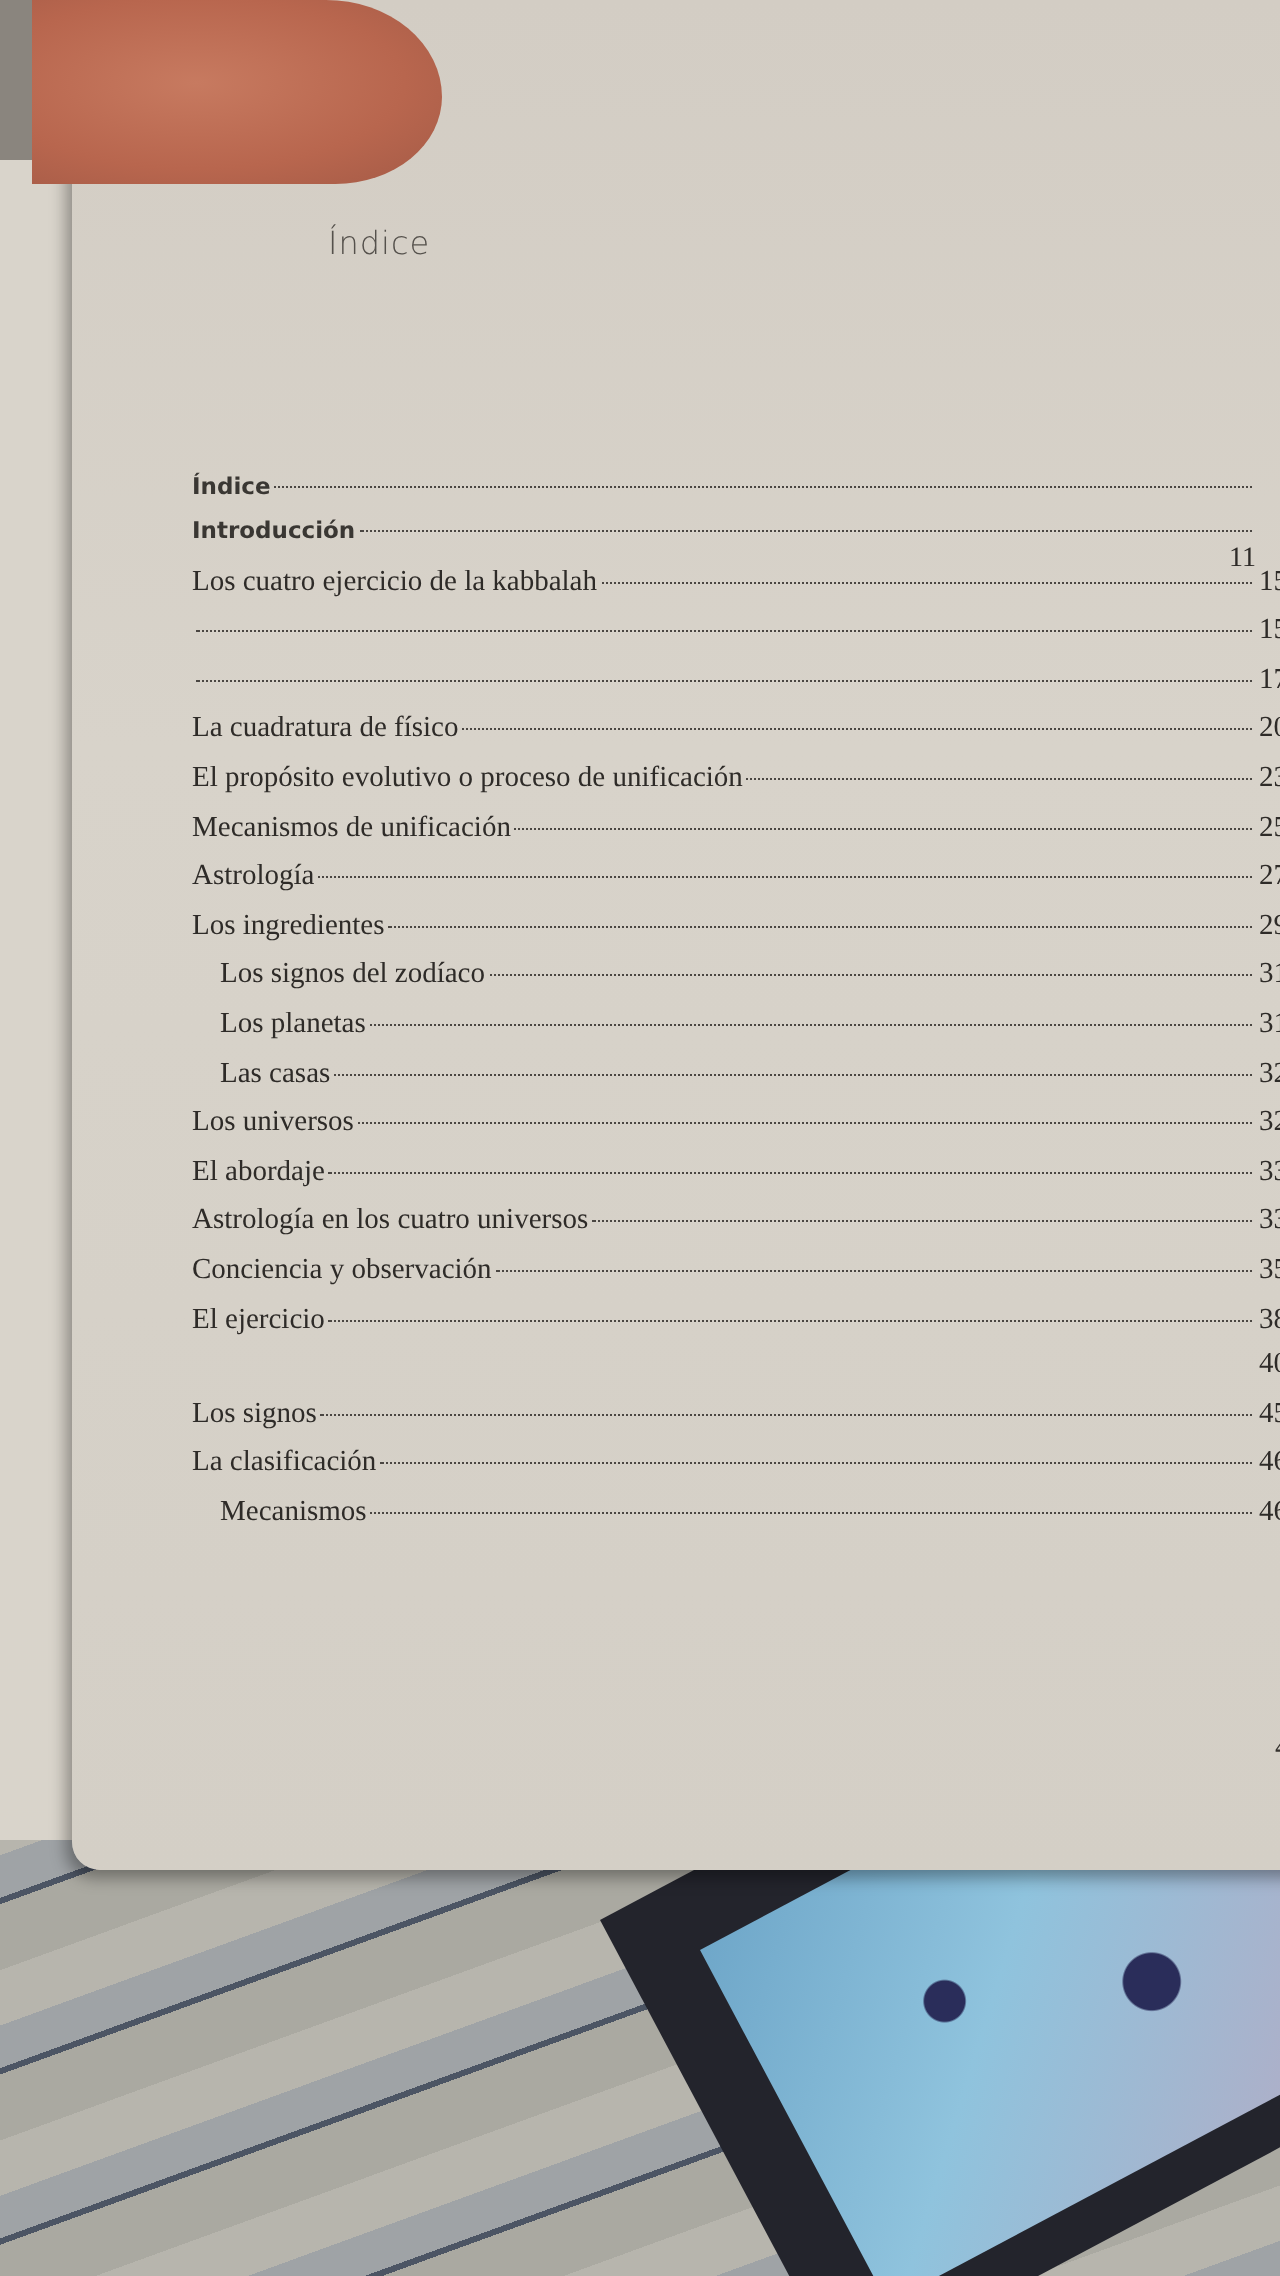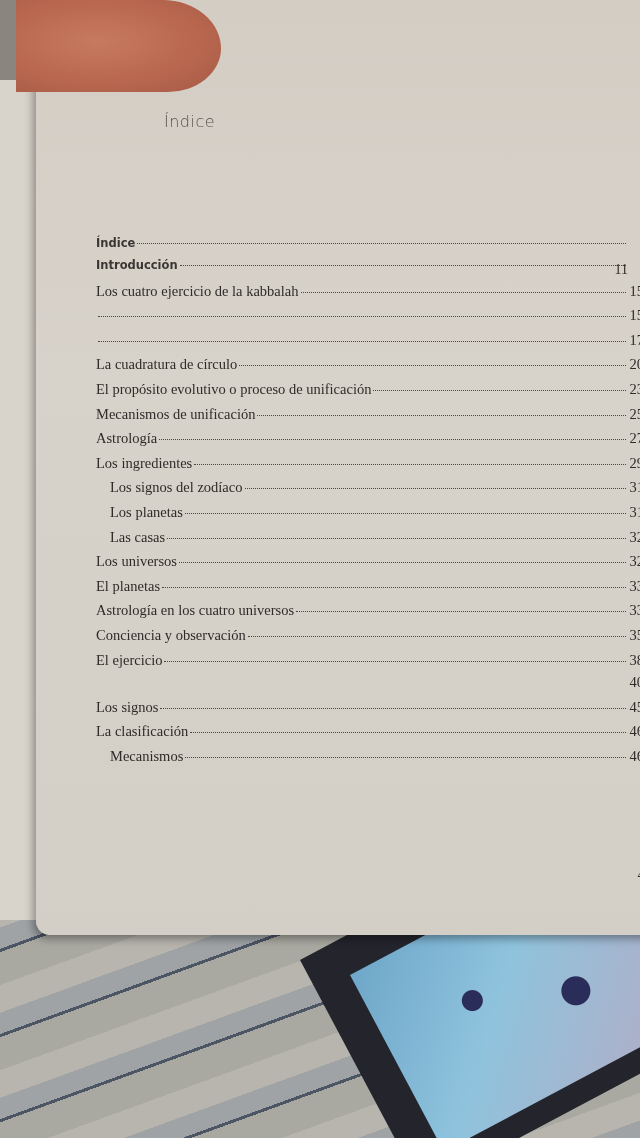--- a/index.html
+++ b/index.html
@@ -56,21 +56,21 @@
   .row.indent { padding-left: 14px; }
   .row.sans { font-family: "DejaVu Sans", sans-serif; font-size: 11.5px; font-weight: bold; color: #3a3733; }
   .row .label { white-space: nowrap; }
   .row .dots {
     flex: 1; margin: 0 2px; border-bottom: 1.5px dotted #4a4642; transform: translateY(-3px);
   }
   .row .num { white-space: nowrap; min-width: 16px; text-align: right; }
   .row.prologo { height: 22px; }
   .row.prologo .num { visibility: hidden; }
   .orphan-num {
-    position: absolute; right: 28px; top: 262px; font-size: 14px; color: #2e2b28;
+    position: absolute; right: 28px; top: 272px; font-size: 14px; color: #2e2b28;
   }
   .page-number {
     position: absolute; right: -4px; top: 866px; font-size: 15px; color: #35322e;
   }
 </style>
 </head>
 <body>
 
 <div class="cloth"></div>
 <div class="book-cover"></div>
@@ -99,21 +99,21 @@
     </div>
     <div class="row">
       <span class="dots"></span>
       <span class="num">15</span>
     </div>
     <div class="row">
       <span class="dots"></span>
       <span class="num">17</span>
     </div>
     <div class="row">
-      <span class="label">La cuadratura de círculo</span>
+      <span class="label">La cuadratura de físico</span>
       <span class="dots"></span>
       <span class="num">20</span>
     </div>
     <div class="row">
       <span class="label">El propósito evolutivo o proceso de unificación</span>
       <span class="dots"></span>
       <span class="num">23</span>
     </div>
     <div class="row">
       <span class="label">Mecanismos de unificación</span>
@@ -144,21 +144,21 @@
       <span class="label">Las casas</span>
       <span class="dots"></span>
       <span class="num">32</span>
     </div>
     <div class="row">
       <span class="label">Los universos</span>
       <span class="dots"></span>
       <span class="num">32</span>
     </div>
     <div class="row">
-      <span class="label">El planetas</span>
+      <span class="label">El abordaje</span>
       <span class="dots"></span>
       <span class="num">33</span>
     </div>
     <div class="row">
       <span class="label">Astrología en los cuatro universos</span>
       <span class="dots"></span>
       <span class="num">33</span>
     </div>
     <div class="row">
       <span class="label">Conciencia y observación</span>

